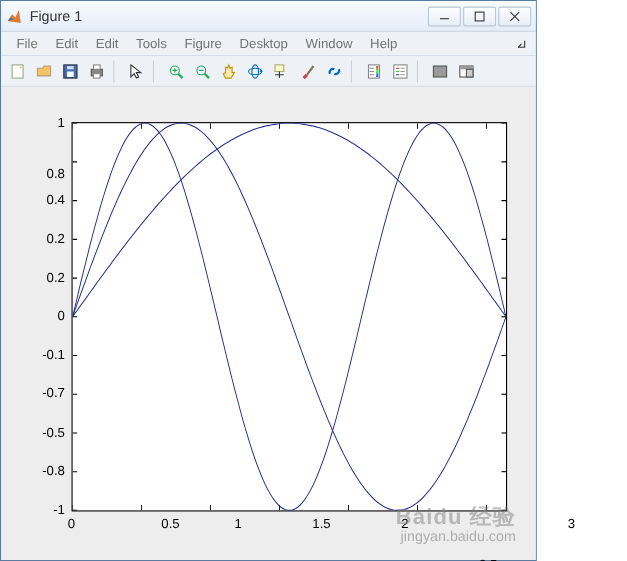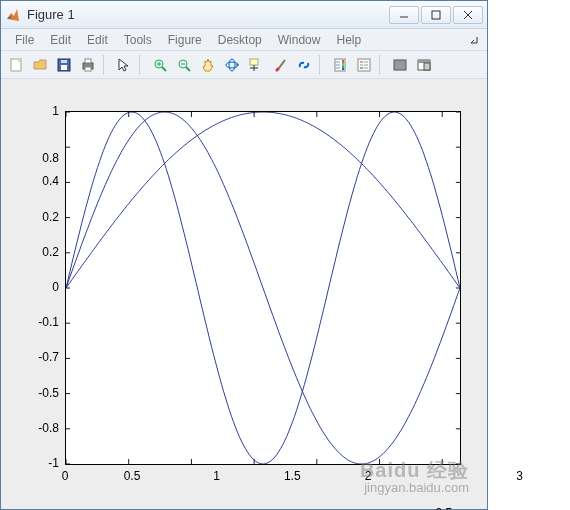--- a/index.html
+++ b/index.html
@@ -358,21 +358,21 @@
           <div class="ytick-label" style="top: 235.2px;">-0.1</div>
           <div class="ytick-label" style="top: 200px;">0</div>
           <div class="ytick-label" style="top: 164.8px;">0.2</div>
           <div class="ytick-label" style="top: 129.6px;">0.2</div>
           <div class="ytick-label" style="top: 94.4px;">0.4</div>
           <div class="ytick-label" style="top: 71px;">0.8</div>
           <div class="ytick-label" style="top: 24px;">1</div>
         </div>
       <div id="xticks">
           <div class="xtick-label" style="left: 56px;">0</div>
-          <div class="xtick-label" style="left: 123px;">0.5</div>
+          <div class="xtick-label" style="left: 146px;">0.5</div>
           <div class="xtick-label" style="left: 207.515px;">1</div>
           <div class="xtick-label" style="left: 283.273px;">1.5</div>
           <div class="xtick-label" style="left: 359.03px;">2</div>
           <div class="xtick-label" style="left: 434.788px; margin-top: 37px;">2.5</div>
           <div class="xtick-label" style="left: 510.545px;">3</div>
         </div>
       <div class="watermark">
         <div class="big">Baidu 经验</div>
         <div>jingyan.baidu.com</div>
       </div>

